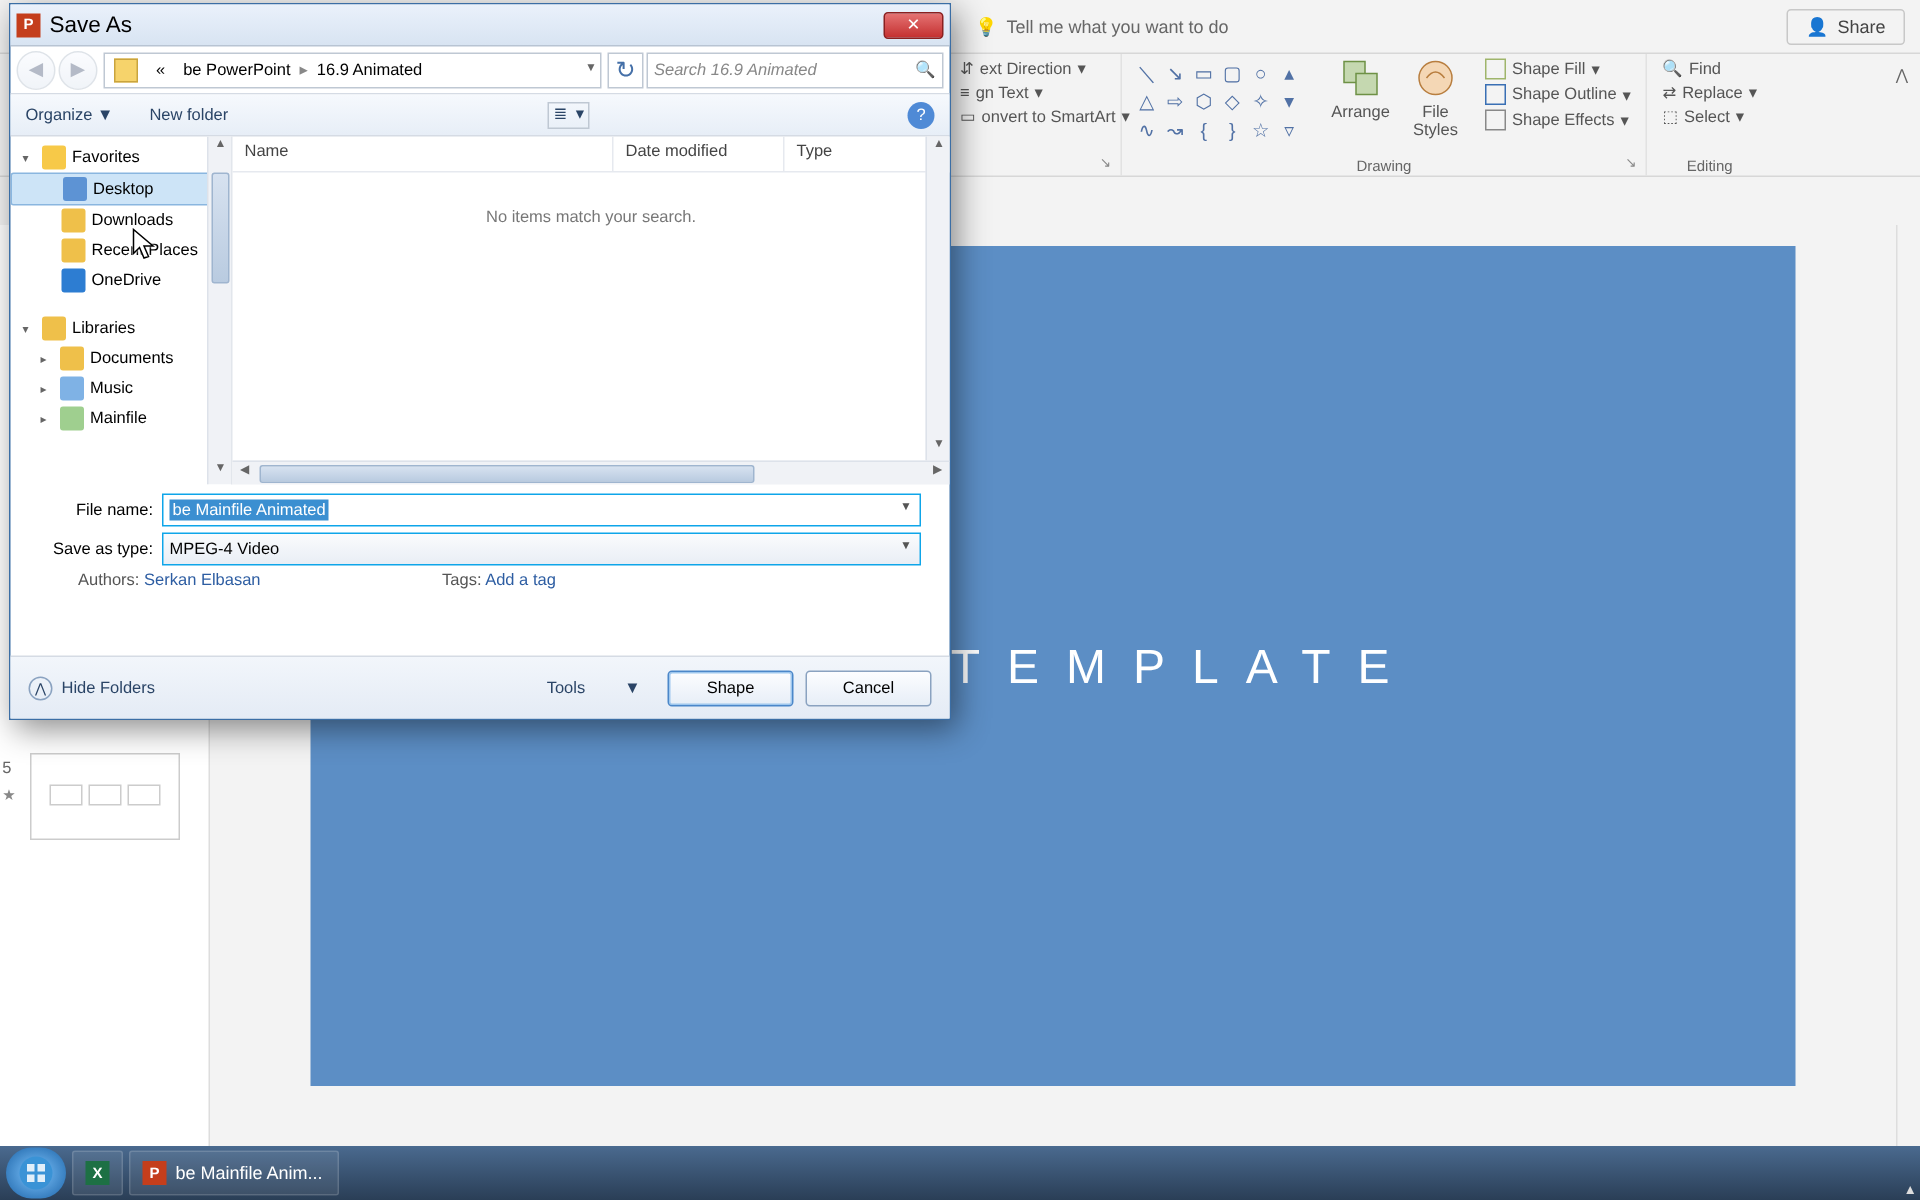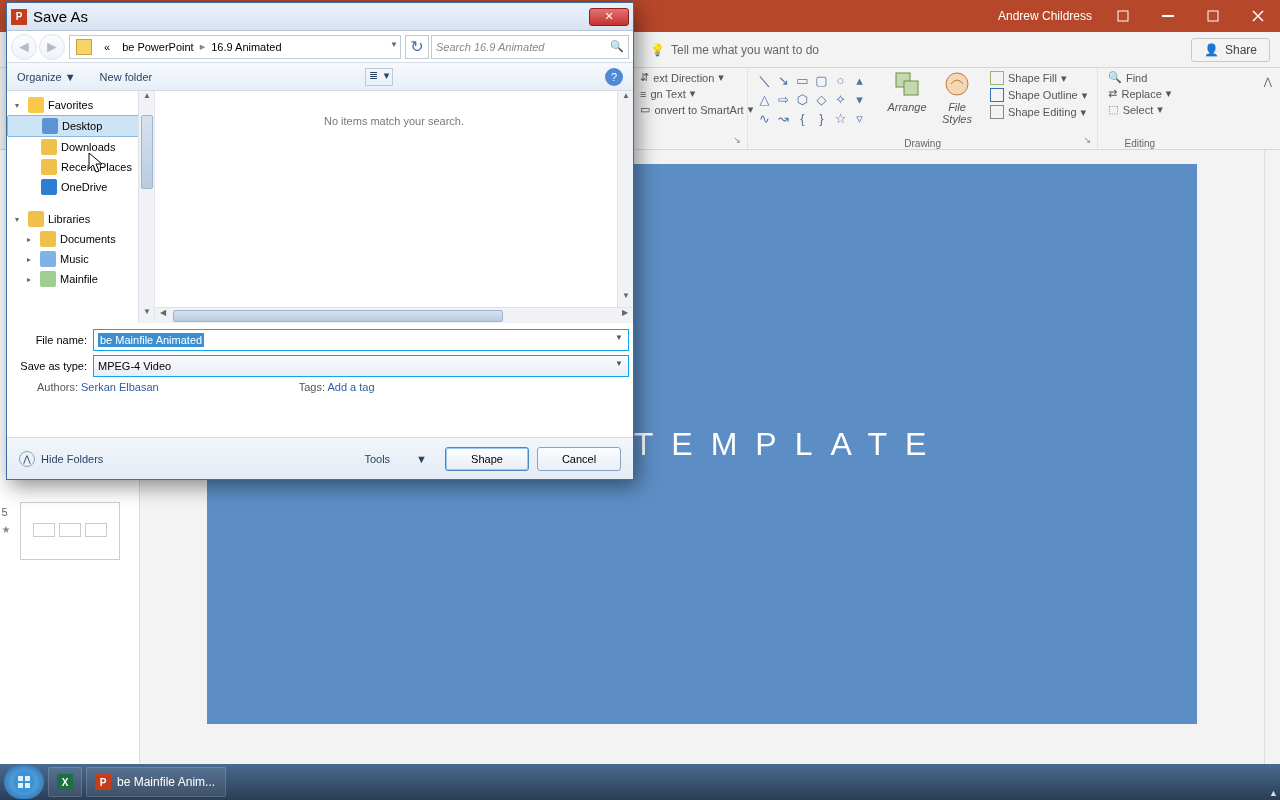--- a/index.html
+++ b/index.html
@@ -18,21 +18,21 @@
 .pp-ribbon-tools { height: 82px; border-bottom: 1px solid #d7d7d7; display: flex; align-items: stretch; position:relative; }
 .rb-group { border-right: 1px solid #e2e2e2; padding: 2px 6px 14px; position: relative; font-size: 11px; color: #555; }
 .rb-group .rb-label { position: absolute; bottom: 0; left: 0; right: 0; text-align: center; font-size: 10px; color: #666; }
 .rb-stack { display: flex; flex-direction: column; gap: 1px; }
 .rb-item { display: flex; align-items: center; gap: 4px; padding: 1px 4px; white-space: nowrap; }
 .rb-item .sq { width: 14px; height: 14px; border: 1px solid #9fb56b; display:inline-block;}
 .rb-item .sq.blue { border-color:#396fb4; }
 .rb-item .sq.gray { border-color:#888; }
 .shapes-gallery { width:128px; display:flex; flex-wrap:wrap; gap:2px; padding:2px; align-content:flex-start;}
 .shapes-gallery span { width:17px; height:17px; display:flex; align-items:center; justify-content:center; font-size:13px; color:#5171a5;}
-.rb-big { display:flex; flex-direction:column; align-items:center; justify-content:center; gap:3px; width:50px;font-style:italic;}
+.rb-big { display:flex; flex-direction:column; align-items:center; justify-content:center; gap:3px; width:50px;}
 .rb-big .bigicon { width:28px; height:28px; }
 .collapse-caret { position:absolute; right:8px; top:8px; font-size:10px; color:#666;}
 .dialog-launcher { position:absolute; right:4px; bottom:2px; width:12px; height:12px; font-size:9px; color:#888; text-align:center;}
 
 .pp-workspace { display:flex; position:absolute; top:150px; bottom:32px; left:0; right:0;}
 .thumbs { width:140px; background:#fff; border-right:1px solid #ddd; padding:4px; display:flex; flex-direction:column; gap:8px; align-items:center;}
 .thumb { width:100px; height:58px; border:1px solid #ccc; background:#fff; position:relative;}
 .thumb-num { position:absolute; left:-18px; top:4px; font-size:11px; color:#666;}
 .slide-area { flex:1; background:#f3f3f3; display:flex; align-items:flex-start; justify-content:center; padding:14px; position:relative;}
 .slide { width:990px; height:560px; background:#5c8ec5; color:#fff; display:flex; align-items:center; justify-content:center; }
@@ -93,28 +93,28 @@
 .filelist { flex:1; position:relative;}
 .fl-head { height:24px; border-bottom:1px solid #e6e9ef; display:flex; font-size:11px; color:#444;}
 .fl-head div { padding:4px 8px; border-right:1px solid #e6e9ef;}
 .fl-empty { text-align:center; color:#777; font-size:11px; padding:24px;}
 .fl-scroll { position:absolute; right:0; top:0; bottom:16px; width:16px; background:#f0f2f6; border-left:1px solid #dde2ea;}
 .fl-hscroll { position:absolute; left:0; right:0; bottom:0; height:16px; background:#f0f2f6; border-top:1px solid #dde2ea;}
 .fl-hscroll .hthumb { position:absolute; left:18px; top:2px; height:12px; width:330px; background:linear-gradient(#d7e2f0,#b9cbe0); border:1px solid #9fb5cf; border-radius:2px;}
 .fl-hscroll .harr { position:absolute; top:0; width:16px; height:16px; text-align:center; font-size:8px; color:#666;}
 .fl-hscroll .harr.l{left:0;} .fl-hscroll .harr.r{right:0;}
 
-.form-area { padding:6px 4px; font-size:11px;}
+.form-area { padding:6px 19px; font-size:11px;}
 .form-row { display:flex; align-items:center; margin-bottom:4px; gap:6px;}
 .form-row label { width:76px; text-align:right; }
 .field-combo { flex:1; height:22px; border:1px solid #0ea5e9; background:#fff; display:flex; align-items:center; padding:0 4px; position:relative;}
 .field-combo.fname .sel-text { background:#3b8fd1; color:#fff; padding:1px 2px;}
 .field-combo .dropbtn { position:absolute; right:2px; top:3px; width:14px; height:14px; text-align:center; font-size:8px; color:#555;}
 .field-combo.type { background:linear-gradient(#fafbfd,#e9eef5);}
-.meta-row { display:flex; gap:40px; padding-left:26px; margin-top:4px; color:#555;}
+.meta-row { display:flex; gap:21px; padding-left:26px; margin-top:4px; color:#555;}
 .meta-row .metalink { color:#2d5da2;}
 
 .dlg-footer { position:absolute; bottom:0; left:0; right:0; height:42px; background:linear-gradient(#f2f6fb,#e4ebf5); border-top:1px solid #d5dbe4; display:flex; align-items:center; padding:0 12px; gap:8px;}
 .hide-folders { display:flex; align-items:center; gap:6px; font-size:11px; color:#2a4466;}
 .hide-folders .circ { width:16px; height:16px; border:1px solid #8aa2c0; border-radius:8px; display:flex; align-items:center; justify-content:center; font-size:9px;}
 .dlg-footer .spacer { flex:1;}
 .tools-btn { font-size:11px; color:#2a4466; padding:4px 10px; display:flex; align-items:center; gap:26px;}
 .push-btn { min-width:84px; height:24px; border:1px solid #8aa2c0; border-radius:3px; background:linear-gradient(#fcfdff,#e7eef7); font-size:11px; display:flex; align-items:center; justify-content:center;}
 .push-btn.primary { border-color:#4b87c9; box-shadow:0 0 0 1px #9ec7ee inset;}
 
@@ -130,44 +130,20 @@
 .tb-show { position:absolute; right:2px; bottom:2px; color:#ddd; font-size:9px;}
 
 .cursor { position:absolute; left:88px; top:152px; z-index:200; pointer-events:none;}
 .cursor svg { filter:drop-shadow(0 0 1px #fff);}
 
 </style>
 </head>
 <body>
 
 <div class="pp-window">
-  <div class="pp-titlebar">
-    <div class="title-center">ed  -  PowerPoint</div>
-    <div class="user">Andrew Childress</div>
-    <div class="wbtn">
-        <svg width="12" height="12" viewBox="0 0 12 12">
-          <rect x="1" y="1" width="10" height="10" fill="none" stroke="#fff"></rect>
-        </svg>
-      </div>
-    <div class="wbtn">
-        <svg width="12" height="2">
-          <rect width="12" height="2"></rect>
-        </svg>
-      </div>
-    <div class="wbtn">
-        <svg width="12" height="12" viewBox="0 0 12 12">
-          <rect x="1" y="1" width="10" height="10" fill="none" stroke="#fff"></rect>
-        </svg>
-      </div>
-    <div class="wbtn">
-        <svg width="12" height="12" viewBox="0 0 12 12">
-          <path d="M1 1 L11 11 M11 1 L1 11" stroke="#fff" stroke-width="1.5"></path>
-        </svg>
-      </div>
-  </div>
   <div class="pp-ribbon-share">
     <div class="pp-tell">
       <span>💡</span>
       <span>Tell me what you want to do</span>
     </div>
     <div class="pp-share-btn">
       <span>👤</span>
       <span>Share</span>
     </div>
   </div>
@@ -234,21 +210,21 @@
             <span>Shape Fill</span>
             <span>▾</span>
           </div>
         <div class="rb-item">
             <span class="sq blue"></span>
             <span>Shape Outline</span>
             <span>▾</span>
           </div>
         <div class="rb-item">
             <span class="sq gray"></span>
-            <span>Shape Editing</span>
+            <span>Shape Effects</span>
             <span>▾</span>
           </div>
       </div>
       <div class="rb-label">Drawing</div>
       <span class="dialog-launcher">↘</span>
     </div>
     <div class="rb-group" style="border-right:none;">
       <div class="rb-stack">
         <div class="rb-item">
             <span>🔍</span>
@@ -389,20 +365,25 @@
           <span class="ico pic"></span>
           <span>Mainfile</span>
         </div>
       <div class="tree-scroll">
         <div class="arr up">▲</div>
         <div class="thumb-sc"></div>
         <div class="arr dn">▼</div>
       </div>
     </div>
     <div class="filelist">
+      <div class="fl-head">
+        <div style="width:254px;">Name</div>
+        <div style="width:114px;">Date modified</div>
+        <div style="flex:1;">Type</div>
+      </div>
       <div class="fl-empty">No items match your search.</div>
       <div class="fl-scroll">
         <div style="position:absolute;top:0;width:16px;height:16px;text-align:center;font-size:8px;color:#666;">▲</div>
         <div style="position:absolute;bottom:0;width:16px;height:16px;text-align:center;font-size:8px;color:#666;">▼</div>
       </div>
       <div class="fl-hscroll">
         <div class="harr l">◀</div>
         <div class="hthumb"></div>
         <div class="harr r">▶</div>
       </div>

